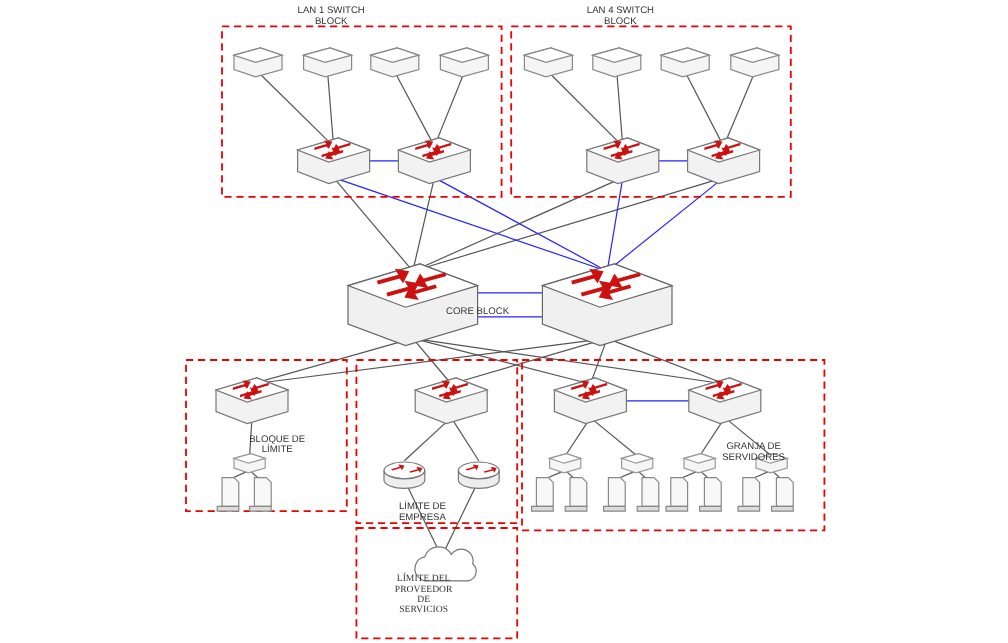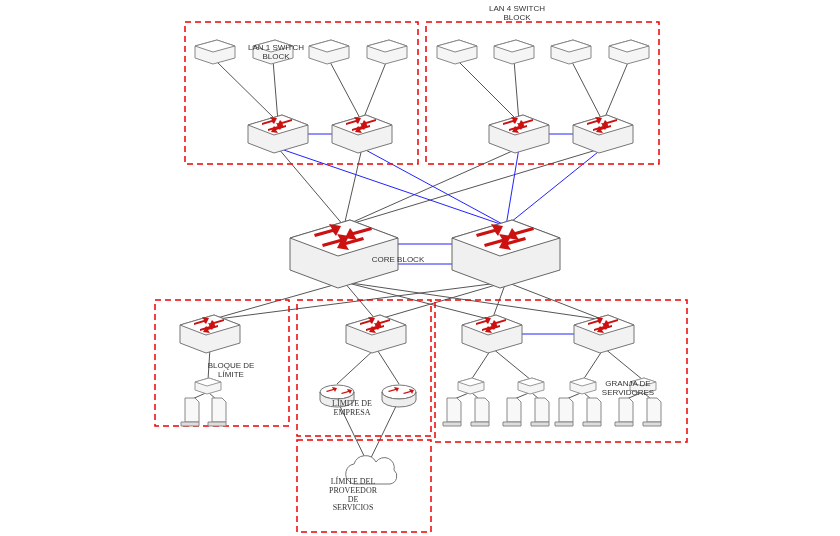--- a/index.html
+++ b/index.html
@@ -145,27 +145,27 @@
       <use href="#srv" x="471" y="398"></use>
       <use href="#srv" x="503" y="398"></use>
       <use href="#srv" x="531" y="398"></use>
       <use href="#srv" x="555" y="398"></use>
       <use href="#srv" x="583" y="398"></use>
       <use href="#srv" x="615" y="398"></use>
       <use href="#srv" x="643" y="398"></use>
     </g>
 </svg>
 
-<div class="lbl" style="left: 276px; top: 5px; transform: translateX(-50%); margin-top: 39px;">LAN 1 SWITCH
+<div class="lbl" style="left: 276px; top: 5px; transform: translateX(-50%);">LAN 1 SWITCH
 BLOCK</div>
 <div class="lbl" style="left: 517px; top: 5px; transform: translateX(-50%);">LAN 4 SWITCH
 BLOCK</div>
 <div class="lbl" style="left: 398px; top: 256px; transform: translateX(-50%);">CORE BLOCK</div>
 <div class="lbl" style="left: 231px; top: 362px; transform: translateX(-50%);">BLOQUE DE
 LÍMITE</div>
-<div class="lbl" style="left: 352px; top: 400px; transform: translateX(-50%); font-family: Liberation Serif, serif;">LÍMITE DE
+<div class="lbl" style="left: 352px; top: 418px; transform: translateX(-50%);">LÍMITE DE
 EMPRESA</div>
 <div class="lbl" style="left: 353px; top: 478px; transform: translateX(-50%); font-family: Liberation Serif, serif;">LÍMITE DEL
 PROVEEDOR
 DE
 SERVICIOS</div>
-<div class="lbl" style="left: 628px; top: 368px; transform: translateX(-50%); margin-top: 12px;">GRANJA DE
+<div class="lbl" style="left: 628px; top: 368px; transform: translateX(-50%);">GRANJA DE
 SERVIDORES</div>
 
 </body></html>

